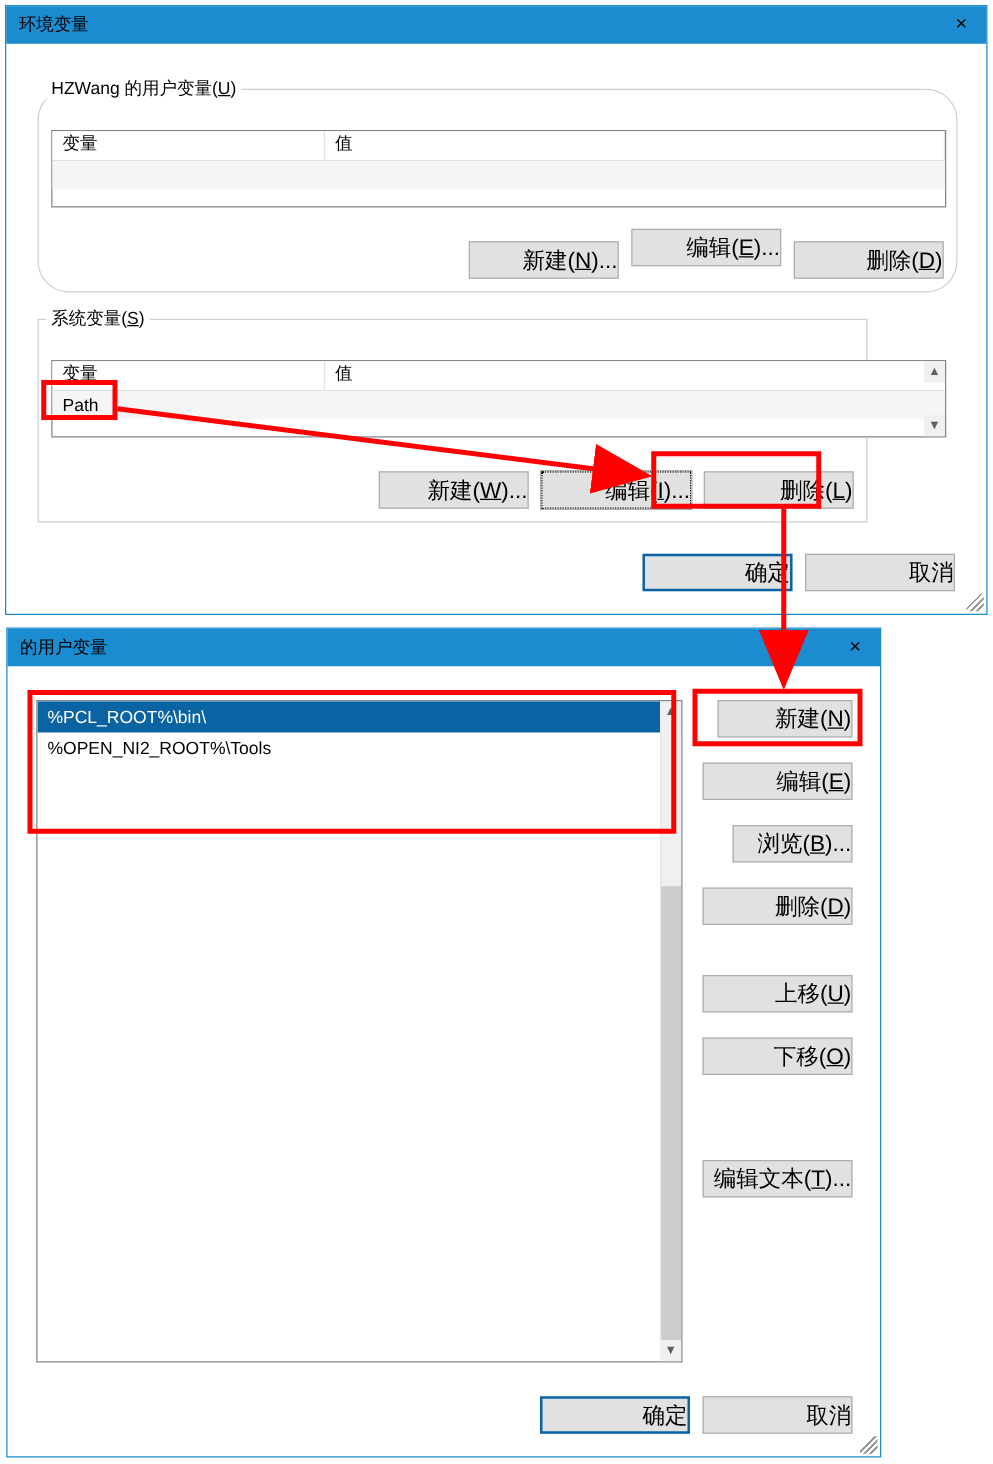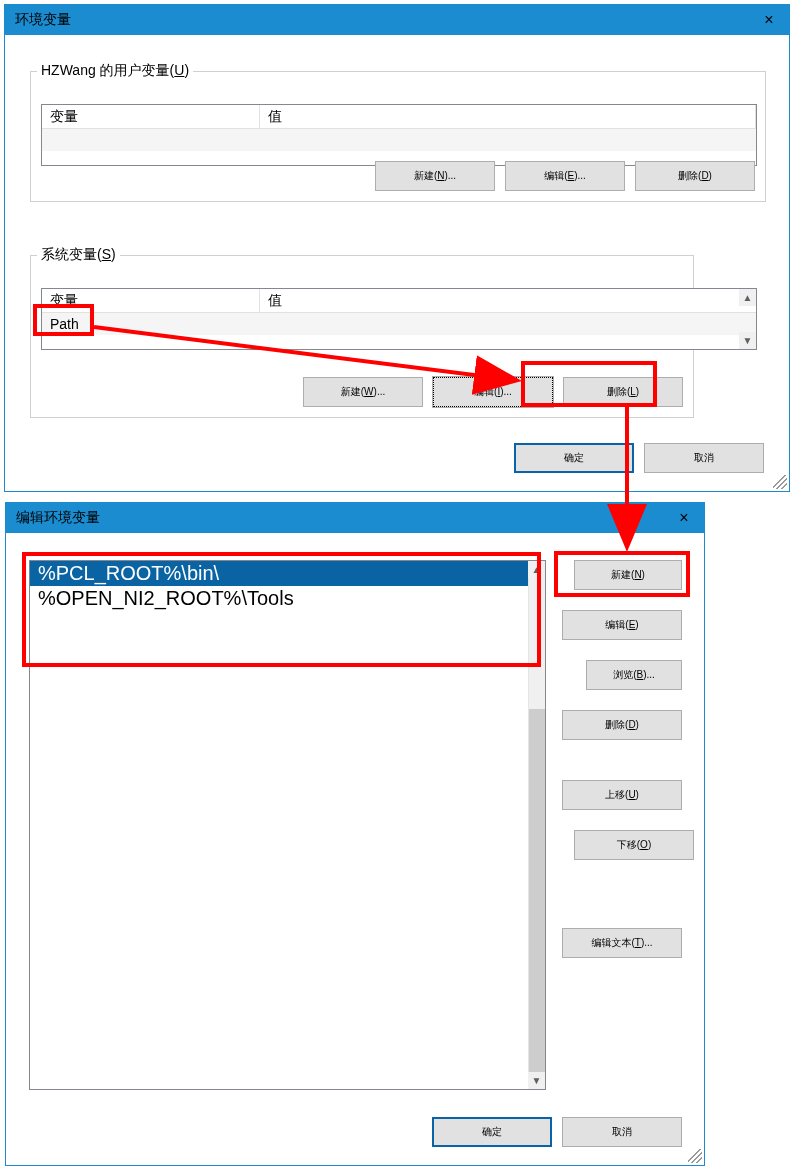--- a/index.html
+++ b/index.html
@@ -50,56 +50,56 @@
   .group-label u { text-decoration: underline; }
   .table {
     position: absolute;
     border: 1px solid #828790;
     background: #fff;
   }
   .thead {
     display: flex;
     background: #fff;
     border-bottom: 1px solid #e1e1e1;
-    height: 24px; line-height: 22px;
+    height: 24px; line-height: 22px; font-family: Liberation Mono, monospace;
   }
   .thead .th {
     padding-left: 8px;
     border-right: 1px solid #e1e1e1;
   }
   .trow {
     height: 22px; line-height: 22px;
     display: flex;
   }
   .trow .td { padding-left: 8px; }
   .trow.stripe { background: #f5f5f5; }
   .btn {
     position: absolute;
     height: 30px;
     border: 1px solid #adadad;
     background: #e1e1e1;
-    font-size: 10px;
+    font-size: 18px;
     display: flex;
     align-items: center;
-    justify-content: center;
+    justify-content: flex-end;
     cursor: pointer;
     user-select: none;
   }
   .btn.primary { border: 2px solid #0a63a6; background: #e1e1e1; }
   .btn u { text-decoration: underline; }
   .listbox {
     position: absolute;
     border: 1px solid #828790;
     background: #fff;
     overflow: hidden;
   }
   .listbox .item {
     height: 25px; line-height: 25px;
     padding-left: 8px;
-    font-size: 20px;
+    font-size: 14px;
     white-space: nowrap;
   }
   .listbox .item.sel {
     background: #0a64a4;
     color: #fff;
   }
   .scroll-track {
     position: absolute;
     width: 17px;
     background: #f0f0f0;
@@ -140,38 +140,38 @@
 </style>
 </head>
 <body>
 
 <div class="window" style="left:4px; top:4px; width:786px; height:488px;">
   <div class="titlebar">
     <span>环境变量</span>
     <span class="close">×</span>
   </div>
 
-  <div class="groupbox" style="left:25px; top:66px; width:736px; height:131px;">
+  <div class="groupbox" style="left:25px; top:66px; width:736px; height:163px;border-radius:25px;">
     <div class="group-label">
       <span>HZWang 的用户变量(</span><u>U</u><span>)</span>
     </div>
     <div class="table" style="left:10px; top:32px; width:716px; height:62px;">
       <div class="thead">
         <div class="th" style="width:218px;">变量</div>
         <div class="th" style="flex:1;">值</div>
       </div>
       <div class="trow stripe">
         <div class="td" style="width:218px;"></div>
         <div class="td" style="flex:1;"></div>
       </div>
     </div>
     <div class="btn" style="right:270px; bottom:10px; width:120px;">
       <span>新建(<u>N</u>)...</span>
     </div>
-    <div class="btn" style="right:140px; bottom:10px; width:120px;">
+    <div class="btn" style="right:140px; bottom:20px; width:120px;">
       <span>编辑(<u>E</u>)...</span>
     </div>
     <div class="btn" style="right:10px; bottom:10px; width:120px;">
       <span>删除(<u>D</u>)</span>
     </div>
   </div>
 
   <div class="groupbox" style="left:25px; top:250px; width:664px; height:163px;">
     <div class="group-label">
       <span>系统变量(</span><u>S</u><span>)</span>
@@ -203,21 +203,21 @@
     <span>确定</span>
   </div>
   <div class="btn" style="right:25px; bottom:18px; width:120px;">
     <span>取消</span>
   </div>
   <div class="resize-grip"></div>
 </div>
 
 <div class="window" style="left:5px; top:502px; width:700px; height:664px;">
   <div class="titlebar">
-    <span>编辑环境变量</span>
+    <span>的用户变量</span>
     <span class="close">×</span>
   </div>
 
   <div class="listbox" style="left:23px; top:57px; width:517px; height:530px;">
     <div class="item sel">%PCL_ROOT%\bin\</div>
     <div class="item">%OPEN_NI2_ROOT%\Tools</div>
     <div class="scroll-track" style="right:0; top:0; bottom:0;">
       <div class="scrollbtn" style="right:0; top:0; width:17px;">▲</div>
       <div class="scroll-thumb" style="margin-top:148px; height:364px;"></div>
       <div class="scrollbtn" style="right:0; bottom:0; width:17px;">▼</div>
@@ -232,21 +232,21 @@
   </div>
   <div class="btn" style="right:22px; top:157px; width:96px;">
     <span>浏览(<u>B</u>)...</span>
   </div>
   <div class="btn" style="right:22px; top:207px; width:120px;">
     <span>删除(<u>D</u>)</span>
   </div>
   <div class="btn" style="right:22px; top:277px; width:120px;">
     <span>上移(<u>U</u>)</span>
   </div>
-  <div class="btn" style="right:10px; top:327px; width:120px;">
+  <div class="btn" style="right:22px; top:327px; width:120px;">
     <span>下移(<u>O</u>)</span>
   </div>
   <div class="btn" style="right:22px; top:425px; width:120px;">
     <span>编辑文本(<u>T</u>)...</span>
   </div>
 
   <div class="btn primary" style="right:152px; bottom:18px; width:120px;">
     <span>确定</span>
   </div>
   <div class="btn" style="right:22px; bottom:18px; width:120px;">

